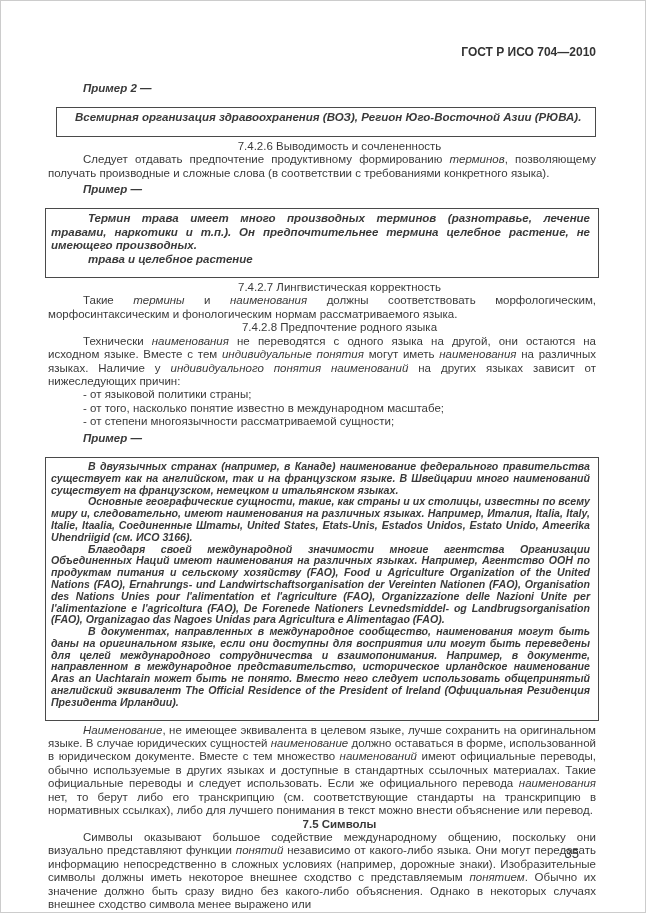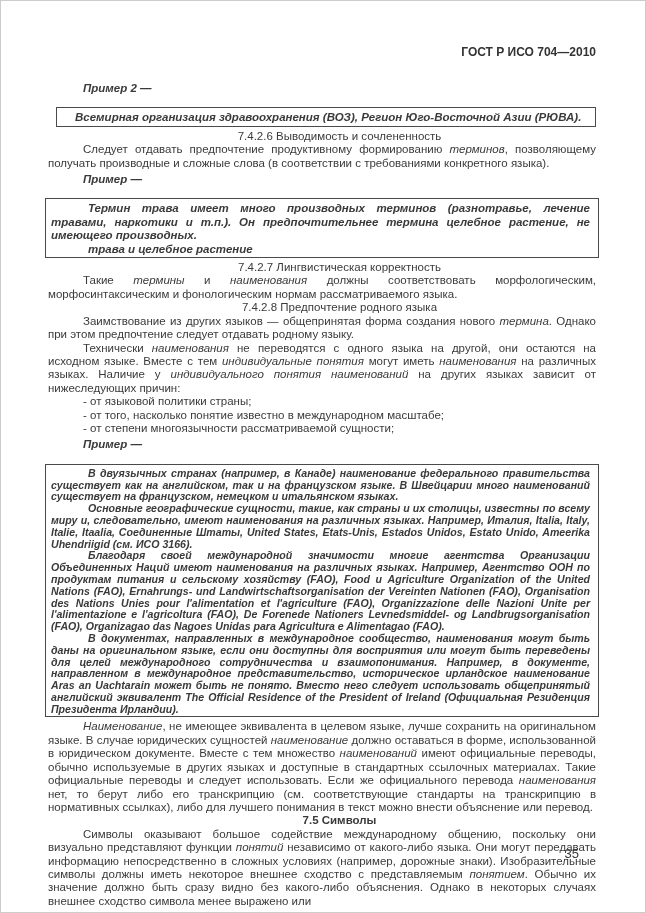--- a/index.html
+++ b/index.html
@@ -30,21 +30,21 @@
   .para{text-indent:35px;}
   .bullet{text-indent:35px;text-align:left;}
   .ex-label{
     font-weight:bold;font-style:italic;
     text-indent:35px;text-align:left;
     margin:3px 0 2px 0 !important;
   }
   .ex-box{
     border:1px solid #4a4a4a;
     font-weight:bold;font-style:italic;
-    padding:3px 8px 1px 5px;
+    padding:3px 8px 11px 5px;
     margin:12px -3px 3px -3px;
   }
   .ex-box .boxp{text-indent:37px;}
   .ex-box .boxp.noindent{text-indent:8px;}
   .box-who{margin-left:8px;margin-right:0;padding-left:10px;}
   .box-names .boxp{font-size:10.6px;line-height:11.8px;}
   .it{font-style:italic;}
   .page-number{
     position:absolute;right:66px;bottom:51px;
     font-size:13px;color:#3a3a3a;
@@ -72,21 +72,20 @@
 
     <div class="ex-box">
       <p class="boxp">Термин трава имеет много производных терминов (разнотравье, лечение травами, наркотики и т.п.). Он предпочтительнее термина целебное растение, не имеющего производных.</p>
       <p class="boxp">трава и целебное растение</p>
     </div>
 
     <p class="heading">7.4.2.7 Лингвистическая корректность</p>
     <p class="para"><span>Такие </span><span class="it">термины</span><span> и </span><span class="it">наименования</span><span> должны соответствовать морфологическим, морфосинтаксическим и фонологическим нормам рассматриваемого языка.</span></p>
 
     <p class="heading">7.4.2.8 Предпочтение родного языка</p>
-    <p class="para"><span>Заимствование из других языков — общепринятая форма создания нового </span><span class="it">термина</span><span>. Однако при этом предпочтение следует отдавать родному языку.</span></p>
     <p class="para"><span>Технически </span><span class="it">наименования</span><span> не переводятся с одного языка на другой, они остаются на исходном языке. Вместе с тем </span><span class="it">индивидуальные понятия</span><span> могут иметь </span><span class="it">наименования</span><span> на различных языках. Наличие у </span><span class="it">индивидуального понятия наименований</span><span> на других языках зависит от нижеследующих причин:</span></p>
 
     <p class="bullet">- от языковой политики страны;</p>
     <p class="bullet">- от того, насколько понятие известно в международном масштабе;</p>
     <p class="bullet">- от степени многоязычности рассматриваемой сущности;</p>
 
     <p class="ex-label">Пример —</p>
 
     <div class="ex-box box-names">
       <p class="boxp">В двуязычных странах (например, в Канаде) наименование федерального правительства существует как на английском, так и на французском языке. В Швейцарии много наименований существует на французском, немецком и итальянском языках.</p>

